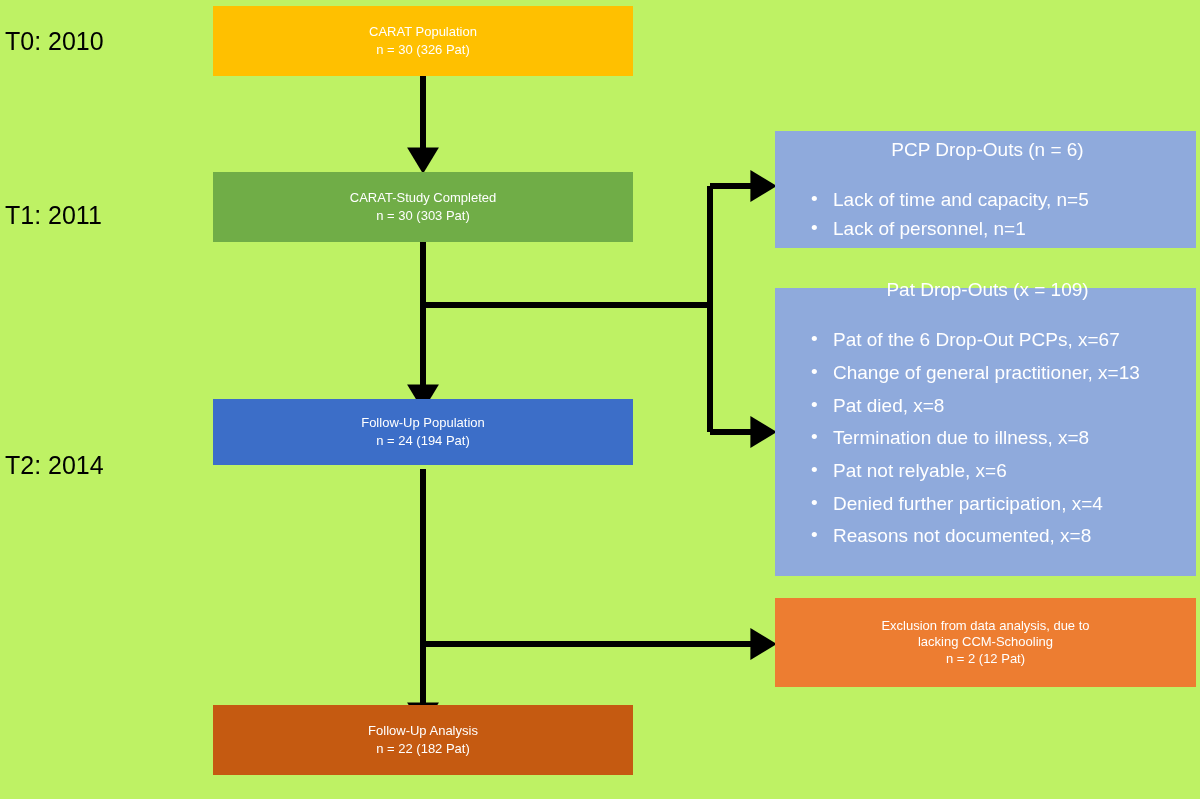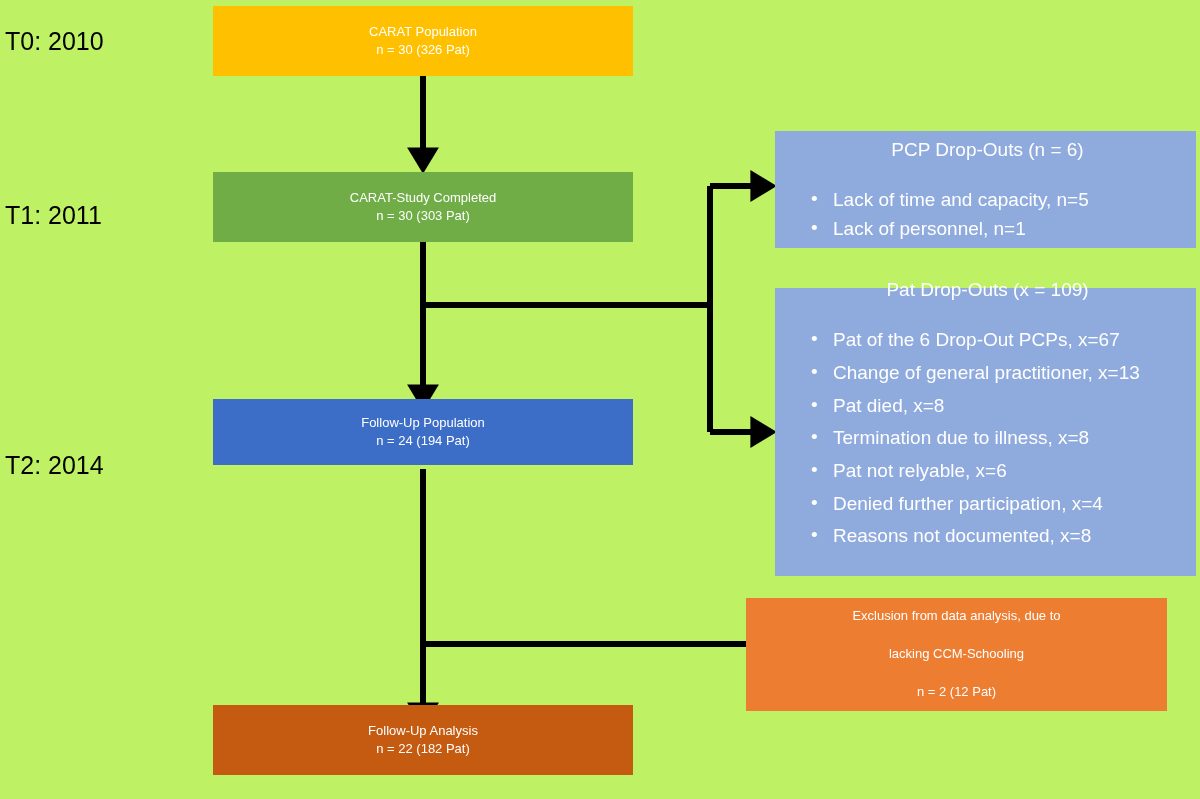--- a/index.html
+++ b/index.html
@@ -126,21 +126,21 @@
   <div class="node" style="left:213px; top:399px; width:420px; height:66px; background:#3C6EC8;">
     <span class="line1">Follow-Up Population</span>
     <span class="line2">n = 24 (194 Pat)</span>
   </div>
 
   <div class="node" style="left:213px; top:705px; width:420px; height:70px; background:#C55A11;">
     <span class="line1">Follow-Up Analysis</span>
     <span class="line2">n = 22 (182 Pat)</span>
   </div>
 
-  <div class="node" style="left:746px; top:598px; width:421px; height:113px; background:#ED7D31; line-height:1.28;justify-content:space-between;">
+  <div class="node" style="left:775px; top:598px; width:421px; height:89px; background:#ED7D31; line-height:1.28;">
     <span class="line1">Exclusion from data analysis, due to</span>
     <span class="line2">lacking CCM-Schooling</span>
     <span class="line3">n = 2 (12 Pat)</span>
   </div>
 
   <div class="listnode" style="left:775px; top:131px; width:421px; height:117px; background:#8FAADC;">
     <div class="lhead">PCP Drop-Outs (n = 6)</div>
     <ul>
       <li>Lack of time and capacity, n=5</li>
       <li>Lack of personnel, n=1</li>

